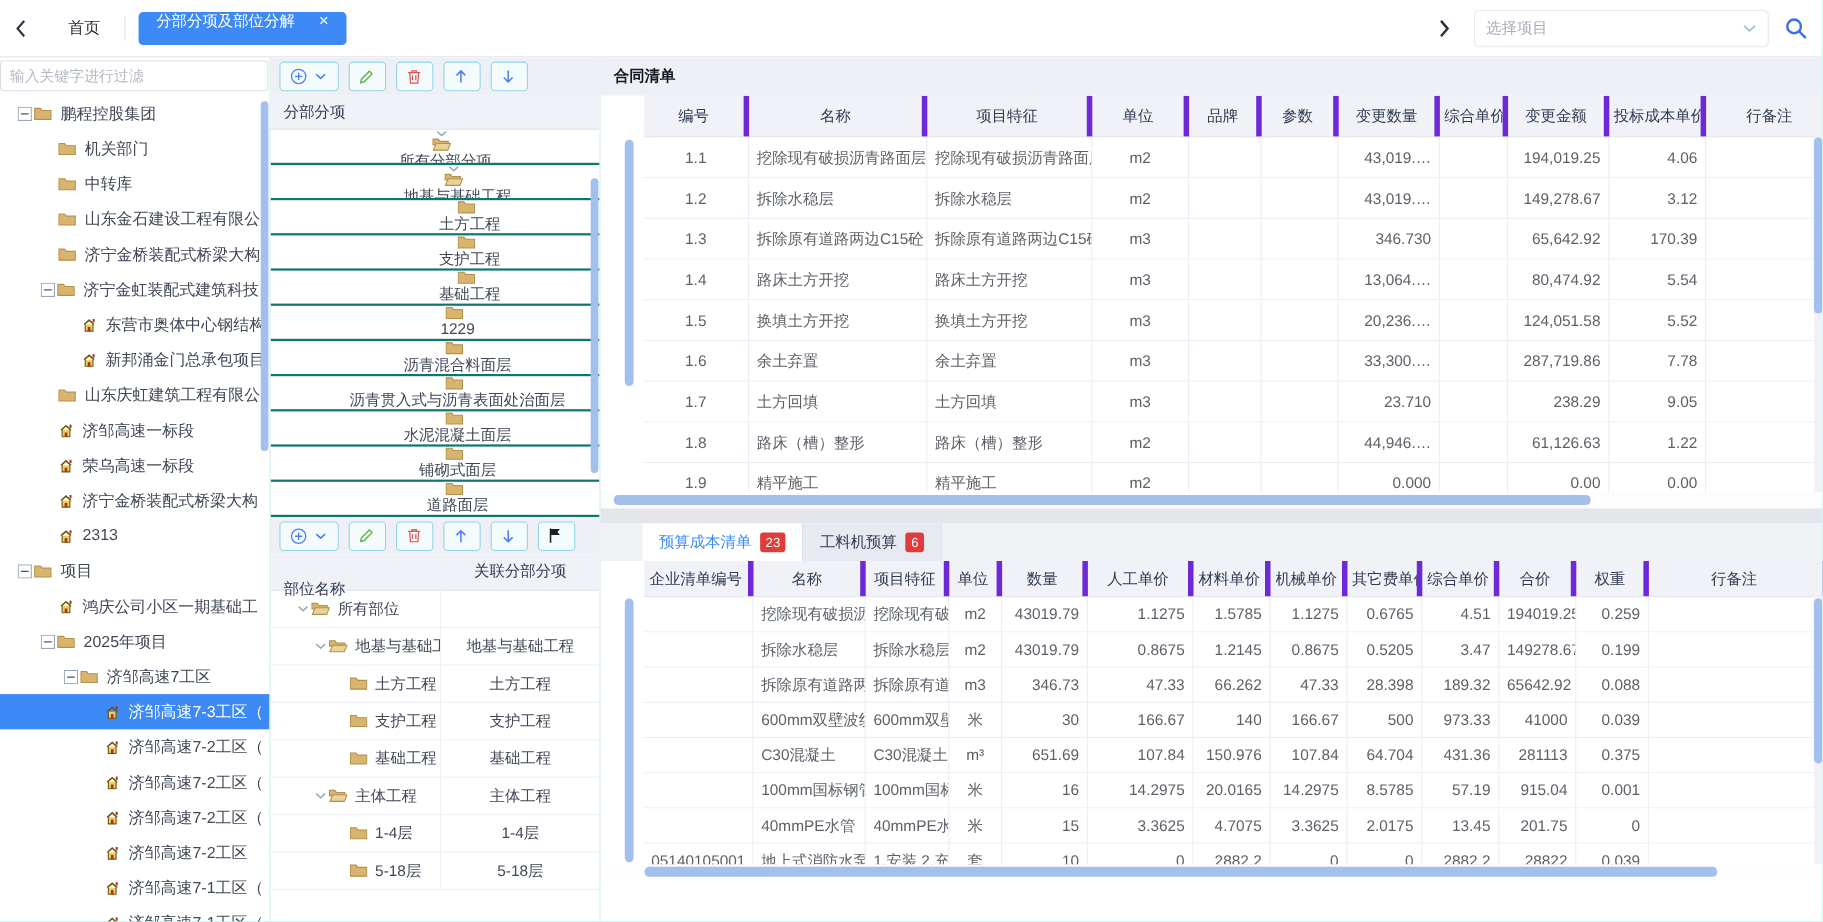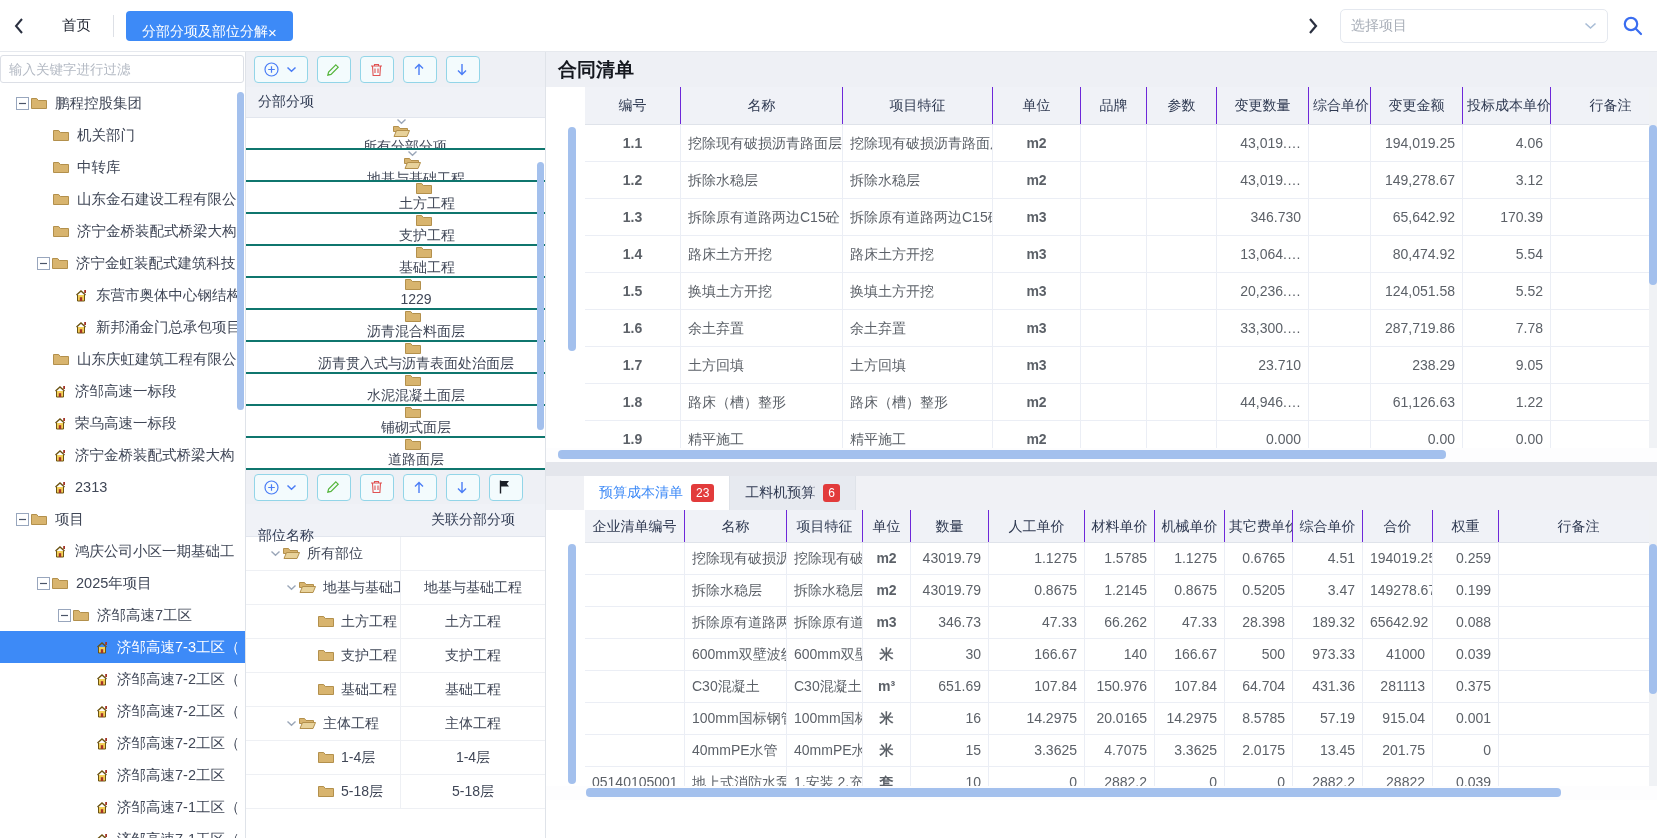--- a/index.html
+++ b/index.html
@@ -5,21 +5,21 @@
   * { box-sizing: border-box; margin: 0; padding: 0; }
   html,body { background:#fff; }
   body { font-family:"Liberation Sans","DejaVu Sans",sans-serif; font-size:14px; color:#3f4656; }
   .app { position:relative; width:1657px; height:838px; overflow:hidden; background:#5eead4; }
 
   
   .topbar { height:52px; display:flex; align-items:center; background:#fff; border-bottom:1px solid #e6e9ee; padding:0 14px; }
   .back { width:22px; display:flex; align-items:center; cursor:pointer; }
   .home-tab { margin-left:10px; padding:0 16px; color:#1f2430; font-size:14.5px; }
   .tab-div { width:1px; height:22px; background:#dde0e6; margin:0 6px; }
-  .active-tab { display:flex; align-items:flex-end; gap:0; background:#3d8af7; color:#fff; height:30px; padding:0 16px; border-radius:4px; font-size:14px; margin-left:6px; }
+  .active-tab { display:flex; align-items:flex-start; gap:22px; background:#3d8af7; color:#fff; height:30px; padding:0 16px; border-radius:4px; font-size:14px; margin-left:6px; }
   .active-tab .x { font-size:15px; }
   .tb-spacer { flex:1; }
   .collapse { margin-right:22px; display:flex; align-items:center; }
   .proj-select { width:268px; height:34px; background:#fff; border:1px solid #e4e8ef; border-radius:5px; display:flex; align-items:center; padding:0 10px; margin-right:14px; }
   .proj-select .ph { color:#a8aeb8; flex:1; }
   .searchbtn { display:flex; align-items:center; }
 
   
   .main { display:flex; height:786px; }
   .sidebar { position:relative; width:246px; border-right:1px solid #dfe3e9; overflow:hidden; background:#fff; }
@@ -44,30 +44,30 @@
   .mid-bot-toolbar { height:34px; }
   .bw-head { height:33px; background:#f0f2f7; border-bottom:1px solid #e2e6ee; display:flex; color:#2f3a52; }
   .bw-head .c1 { width:155px; display:flex; align-items:center; padding-left:12px; border-right:2px solid #0369a1;margin-top:32px; }
   .bw-head .c2 { flex:1; display:flex; align-items:center; justify-content:center; }
   .brow { height:34px; display:flex; border-bottom:1px solid #eef0f4; cursor:pointer; }
   .brow .bleft { width:155px; display:flex; align-items:center; border-right:1px solid #eef0f4; white-space:nowrap; overflow:hidden; }
   .brow .bleft .lbl { margin-left:5px; }
   .brow .bright { flex:1; display:flex; align-items:center; justify-content:center; white-space:nowrap; overflow:hidden; color:#3f4656; }
 
   .rightcol { position:relative; flex:1; overflow:hidden; display:flex; flex-direction:column; background:#fff; }
-  .title-strip { height:35px; background:#eef0f5; display:flex; align-items:center; padding-left:12px; font-weight:700; color:#15181f; font-size:19px; flex:none; }
+  .title-strip { height:35px; background:#eef0f5; display:flex; align-items:center; padding-left:12px; font-weight:700; color:#15181f; font-size:14px; flex:none; }
   .tzone { position:relative; display:flex; flex:none; }
   .rail { position:relative; width:39px; flex:none; background:#fff; }
   .rail .vthumb { position:absolute; left:22px; width:8px; border-radius:4px; background:#a3c0ed; }
   .tablebox { position:relative; overflow:hidden; flex:1; }
   .thead { display:flex; background:#f0f2f7; border-bottom:1px solid #dfe3ea; width:1200px; }
-  .th { height:37px; line-height:37px; text-align:center; color:#2f3a52; font-weight:500; border-right:1px solid #6d28d9; overflow:hidden; white-space:nowrap; padding:0 4px; }
+  .th { height:37px; line-height:37px; text-align:center; color:#2f3a52; font-weight:500; border-right:5px solid #6d28d9; overflow:hidden; white-space:nowrap; padding:0 4px; }
   .trow { display:flex; border-bottom:1px solid #ebeef5; cursor:pointer; background:#fff; }
   .td { height:36px; line-height:36px; padding:0 7px; border-right:1px solid #ebeef5; overflow:hidden; white-space:nowrap; color:#5c6168; }
-  .td.l { text-align:left; } .td.c { text-align:center;font-weight:bold; } .td.r { text-align:right; }
+  .td.l { text-align:left; } .td.c { text-align:center; } .td.r { text-align:right; }
   .bth { height:32px; line-height:32px; }
   .btd { height:31px; line-height:31px; }
   .ct0{width:96px}.ct1{width:162px}.ct2{width:150px}.ct3{width:88px}.ct4{width:66px}.ct5{width:70px}.ct6{width:92px}.ct7{width:62px}.ct8{width:92px}.ct9{width:88px}.ct10{width:120px}
   .bt0{width:100px}.bt1{width:102px}.bt2{width:76px}.bt3{width:48px}.bt4{width:78px}.bt5{width:96px}.bt6{width:70px}.bt7{width:70px}.bt8{width:68px}.bt9{width:70px}.bt10{width:70px}.bt11{width:66px}.bt12{width:160px}
 
   .hscroll { position:relative; height:14px; background:#fdfdfe; flex:none; }
   .hthumb { position:absolute; top:2px; height:9px; border-radius:4px; background:#a3c0ed; }
   .gap-strip { height:14px; background:#e4e6ec; flex:none; }
   .tabstrip { height:34px; background:#f0f1f5; display:flex; align-items:flex-end; padding-left:38px; flex:none; }
   .tab { height:34px; display:flex; align-items:center; gap:8px; padding:0 15px; background:#e7eaf0; color:#303a52; cursor:pointer; border-right:1px solid #dfe3e9; font-size:14px; }

